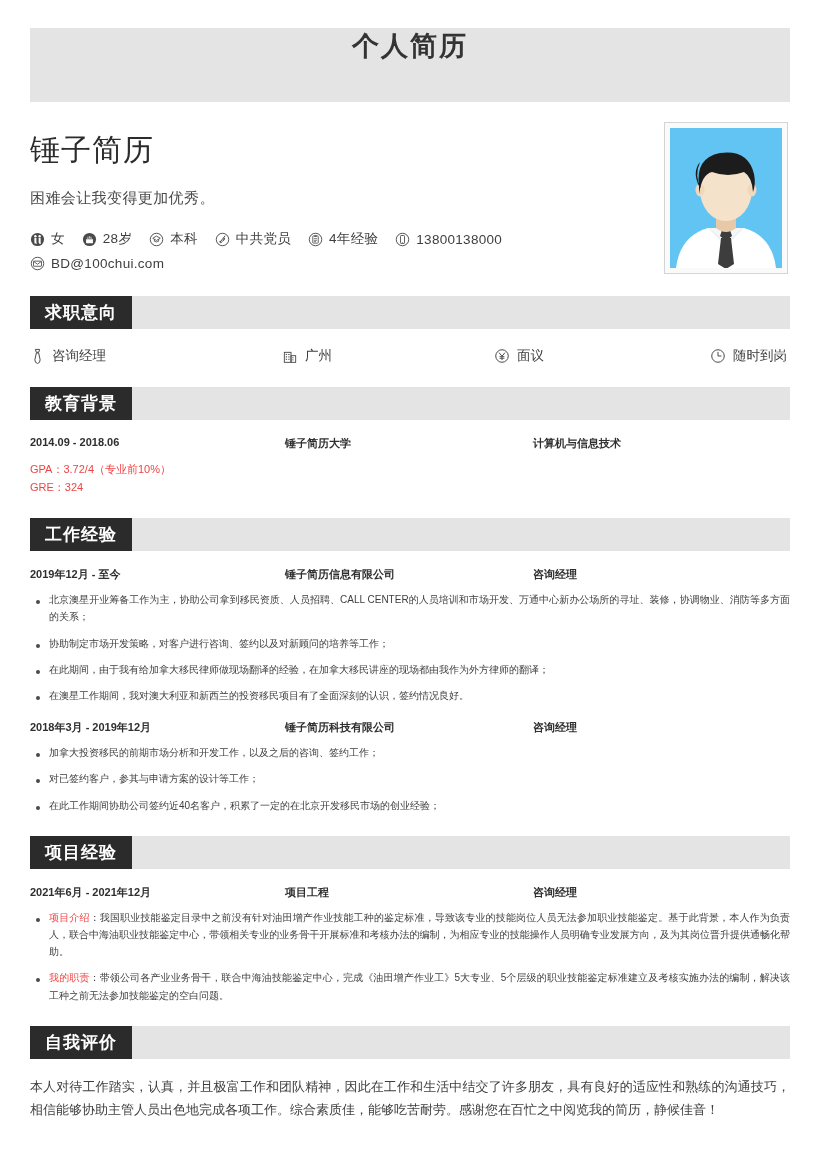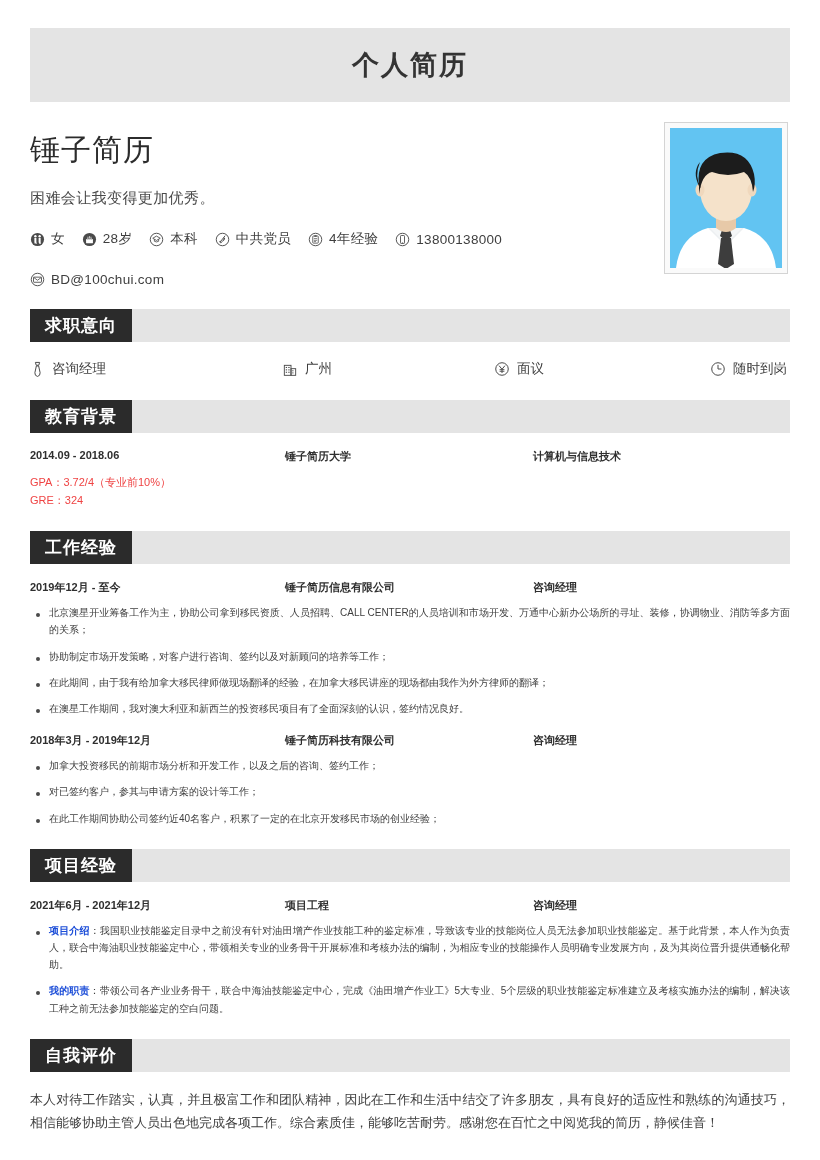--- a/index.html
+++ b/index.html
@@ -10,35 +10,35 @@
     color: #3a3a3a;
     overflow: hidden;
   }
   .page { position: relative; width: 820px; height: 1160px; padding: 0 30px; }
 
   
   .title-banner {
     margin-top: 28px;
     height: 74px;
     background: #e4e4e4;
-    display: flex; align-items: center; justify-content: center;
+    display: flex; justify-content: center;
   }
   .title-banner .title-text {
     font-size: 27px; font-weight: 700; color: #333333; letter-spacing: 2px;
   }
 
   
   .identity { display: flex; margin-top: 20px; gap: 28px; }
   .identity-left { flex: 1 1 auto; padding-top: 8px; }
   .name { font-size: 30px; font-weight: 400; color: #2c2c2c; letter-spacing: 1px; }
   .tagline { margin-top: 18px; font-size: 15px; color: #4a4a4a; letter-spacing: .4px; }
 
   .info-rows { margin-top: 22px; }
   .info-row { display: flex; flex-wrap: wrap; align-items: center; }
-  .info-row + .info-row { margin-top: 24px; }
+  .info-row + .info-row { margin-top: 8px; }
   .info-item { display: flex; align-items: center; margin-right: 17px; }
   .info-item .ic { margin-right: 6px; display: inline-flex; }
   .info-item .txt { font-size: 13.5px; color: #3e3e3e; letter-spacing: .3px; }
 
   
   .photo-frame {
     width: 124px; height: 152px; flex: 0 0 124px;
     border: 1px solid #d4d4d4; background: #fafafa; padding: 5px;
     margin-right: 2px;
   }
@@ -78,21 +78,21 @@
   ul.bullets { list-style: none; margin-top: 7px; }
   ul.bullets li {
     position: relative; padding-left: 19px;
     font-size: 10px; color: #3e3e3e; line-height: 1.72;
     margin-top: 9px; text-align: justify;
   }
   ul.bullets li::before {
     content: ""; position: absolute; left: 6px; top: 9px;
     width: 4px; height: 4px; border-radius: 50%; background: #4a4a4a;
   }
-  ul.bullets li b { font-weight: 700; color: #1d4ed8; }
+  ul.bullets li b { font-weight: 400; color: #ef4444; }
 
   .para {
     margin-top: 16px; font-size: 13px; color: #3e3e3e;
     line-height: 1.78; text-align: justify;
   }
 
   .icon-svg { display: block; }
 </style>
 </head>
 <body>

